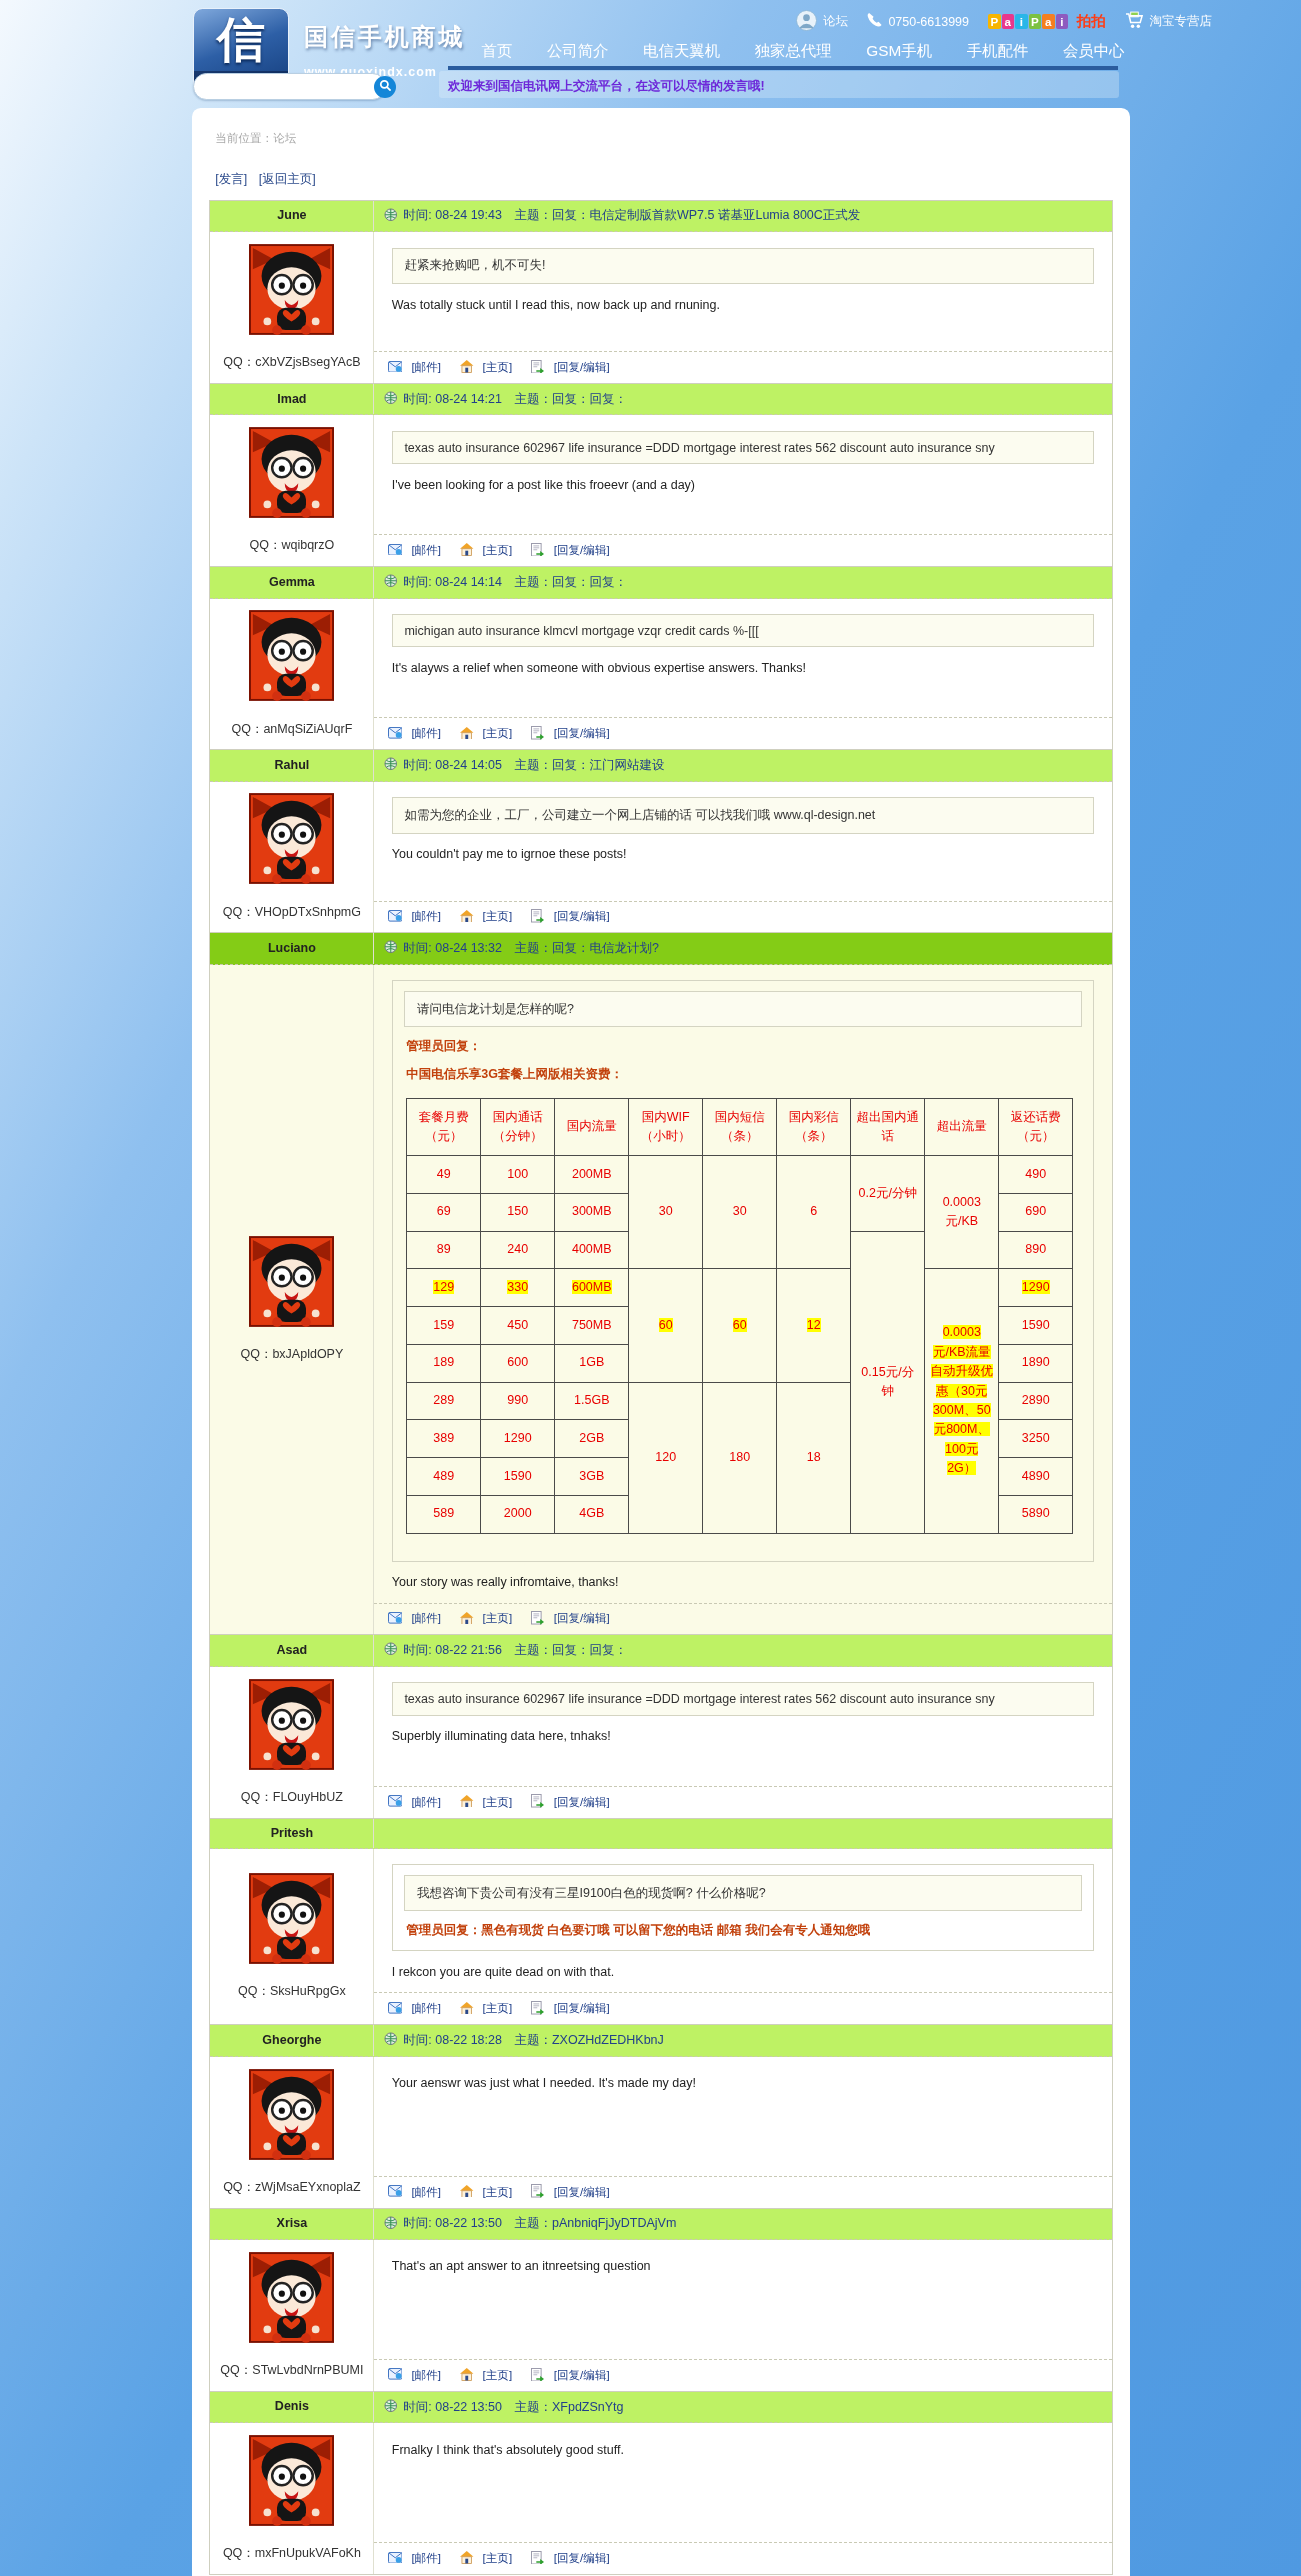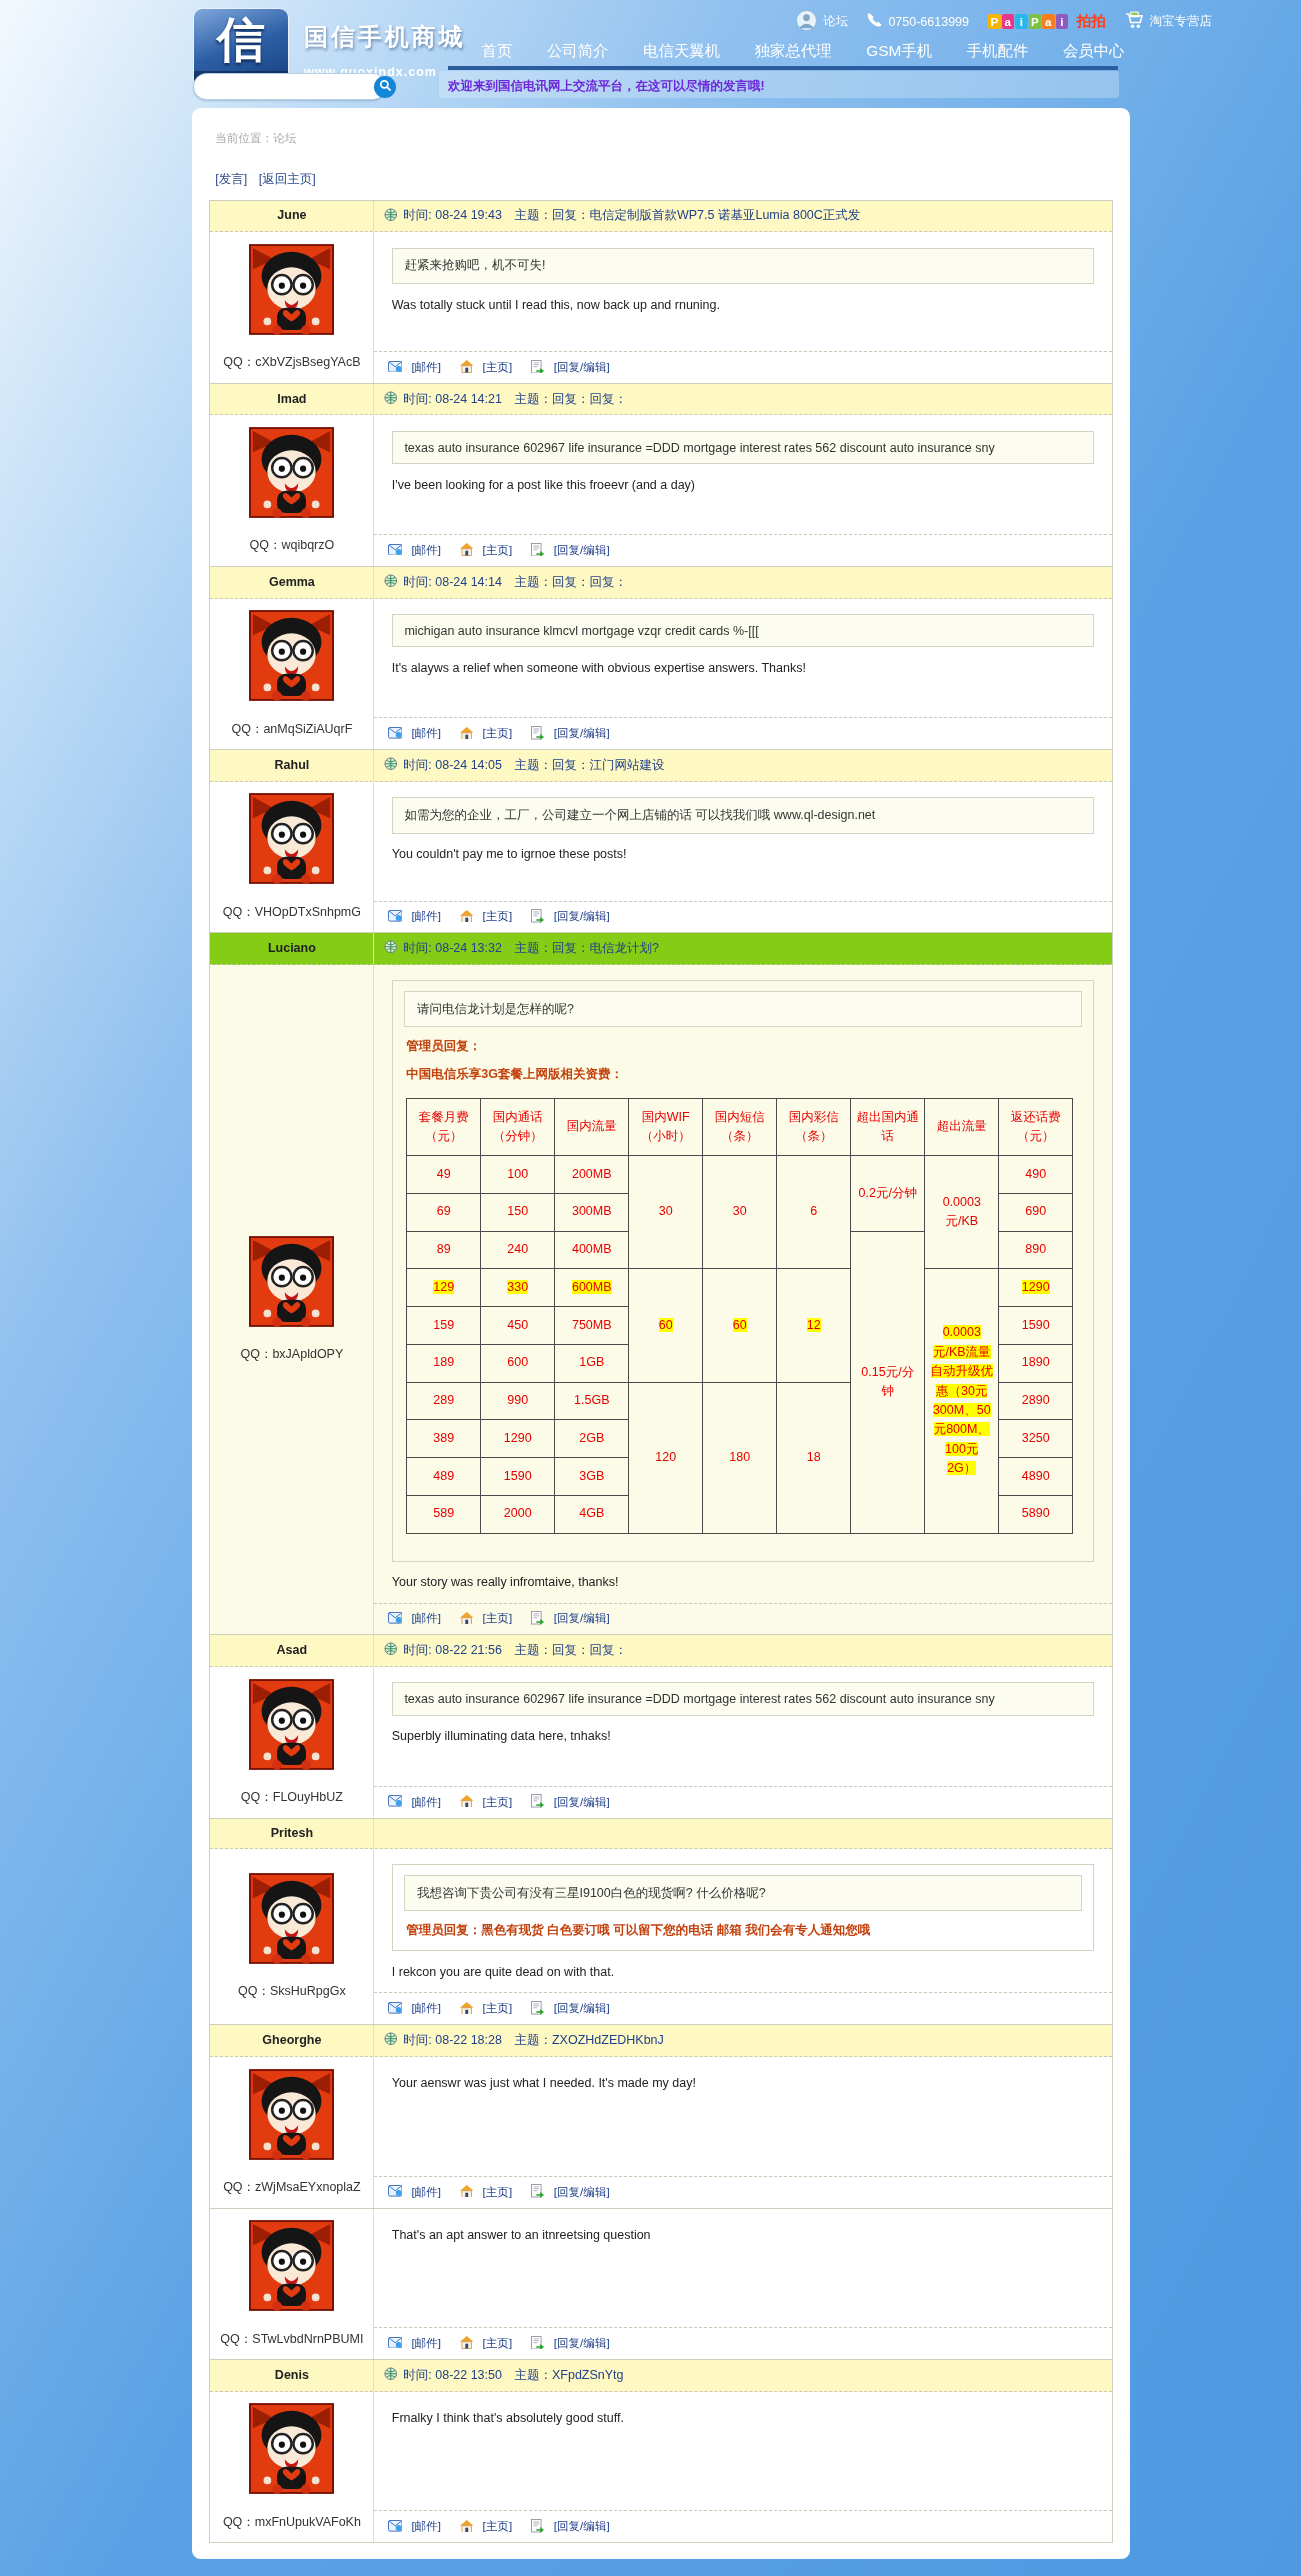--- a/index.html
+++ b/index.html
@@ -38,21 +38,21 @@
   .welcome{position:absolute;left:448px;top:78px;font-size:12.5px;color:#6d28d9;font-weight:bold;}
   
   .panel{margin-left:192px;width:938px;background:#fff;border-radius:8.7px;padding:13.5px 17.4px 15.4px;}
   .breadcrumb{color:#a9a9a9;font-size:11.6px;margin:9.6px 0 25px 5.8px;}
   .actions{margin:0 0 11.6px 5.8px;font-size:12.5px;color:#2b4a8b;display:flex;gap:11.6px;}
   .actions span{cursor:pointer;}
   
   .posts{border:1px solid #cfcfbf;}
   .post{border-bottom:1px solid #cfcfbf;}
   .post:last-of-type{border-bottom:none;}
-  .post-head{display:flex;background:#fef9c3;border-bottom:1px dashed #c9c9b4;}
+  .post-head{display:flex;background:#bef264;border-bottom:1px dashed #c9c9b4;}
   .post-name{width:164px;flex:0 0 164px;text-align:center;font-weight:bold;font-size:12.5px;color:#222;
     padding:7.7px 3.9px;border-right:1px solid #e0e0d0;}
   .post-meta{flex:1;padding:6.8px 9.6px;color:#22418a;font-size:12.5px;display:flex;align-items:center;gap:5.8px;}
   .post-body{display:flex;}
   .post-left{width:164px;flex:0 0 164px;border-right:1px solid #e0e0d0;display:flex;flex-direction:column;
     align-items:center;justify-content:center;gap:15.4px;padding:11.6px 3.9px;}
   .qq{font-size:12.5px;color:#333;}
   .post-right{flex:1;display:flex;flex-direction:column;min-height:131px;}
   .post-content{flex:1;padding:15.4px 17.4px 13.5px;}
   .quote{border:1px solid #d4d4c2;background:#fcfcf0;padding:8.7px 11.6px;font-size:12.5px;color:#333;margin-bottom:13.5px;}
@@ -787,20 +787,30 @@
                     <path d="M5.5 10.5 h4 v-2.2 l4 3 -4 3 v-2.2 h-4z" fill="#2ea02e"></path>
                   </svg></span>
             <span class="plink-label">[回复/编辑]</span>
           </span>
         </div>
       </div>
     </div>
   </div>
 
   <div class="post">
+    <div class="post-head">
+      <div class="post-name">Xrisa</div>
+      <div class="post-meta">
+        <span><svg width="13.5" height="13.5" viewBox="0 0 14 14">
+                <circle cx="7" cy="7" r="6" fill="#ddeedd" stroke="#778"></circle>
+                <path d="M1 7h12M7 1v12M2.5 3.5c3 2 6 2 9 0M2.5 10.5c3 -2 6 -2 9 0" stroke="#2e8b4e" fill="none" stroke-width="1"></path>
+              </svg></span>
+        <span class="meta-text">时间: 08-22 13:50　主题：pAnbniqFjJyDTDAjVm</span>
+      </div>
+    </div>
     <div class="post-body">
       <div class="post-left">
         <div class="avatar"><svg width="85" height="91" viewBox="0 0 88 94">
                 <rect x="1" y="1" width="86" height="92" fill="#e23b10" stroke="#7a1000" stroke-width="2"></rect>
                 <polygon points="4,4 26,16 4,26" fill="#9c1e04"></polygon>
                 <polygon points="84,4 62,16 84,26" fill="#9c1e04"></polygon>
                 <ellipse cx="44" cy="33" rx="31" ry="25" fill="#151515"></ellipse>
                 <ellipse cx="44" cy="46" rx="25" ry="22" fill="#fbe9d8"></ellipse>
                 <circle cx="34" cy="42" r="10" fill="#fff" stroke="#222" stroke-width="2.5"></circle>
                 <circle cx="56" cy="42" r="10" fill="#fff" stroke="#222" stroke-width="2.5"></circle>

